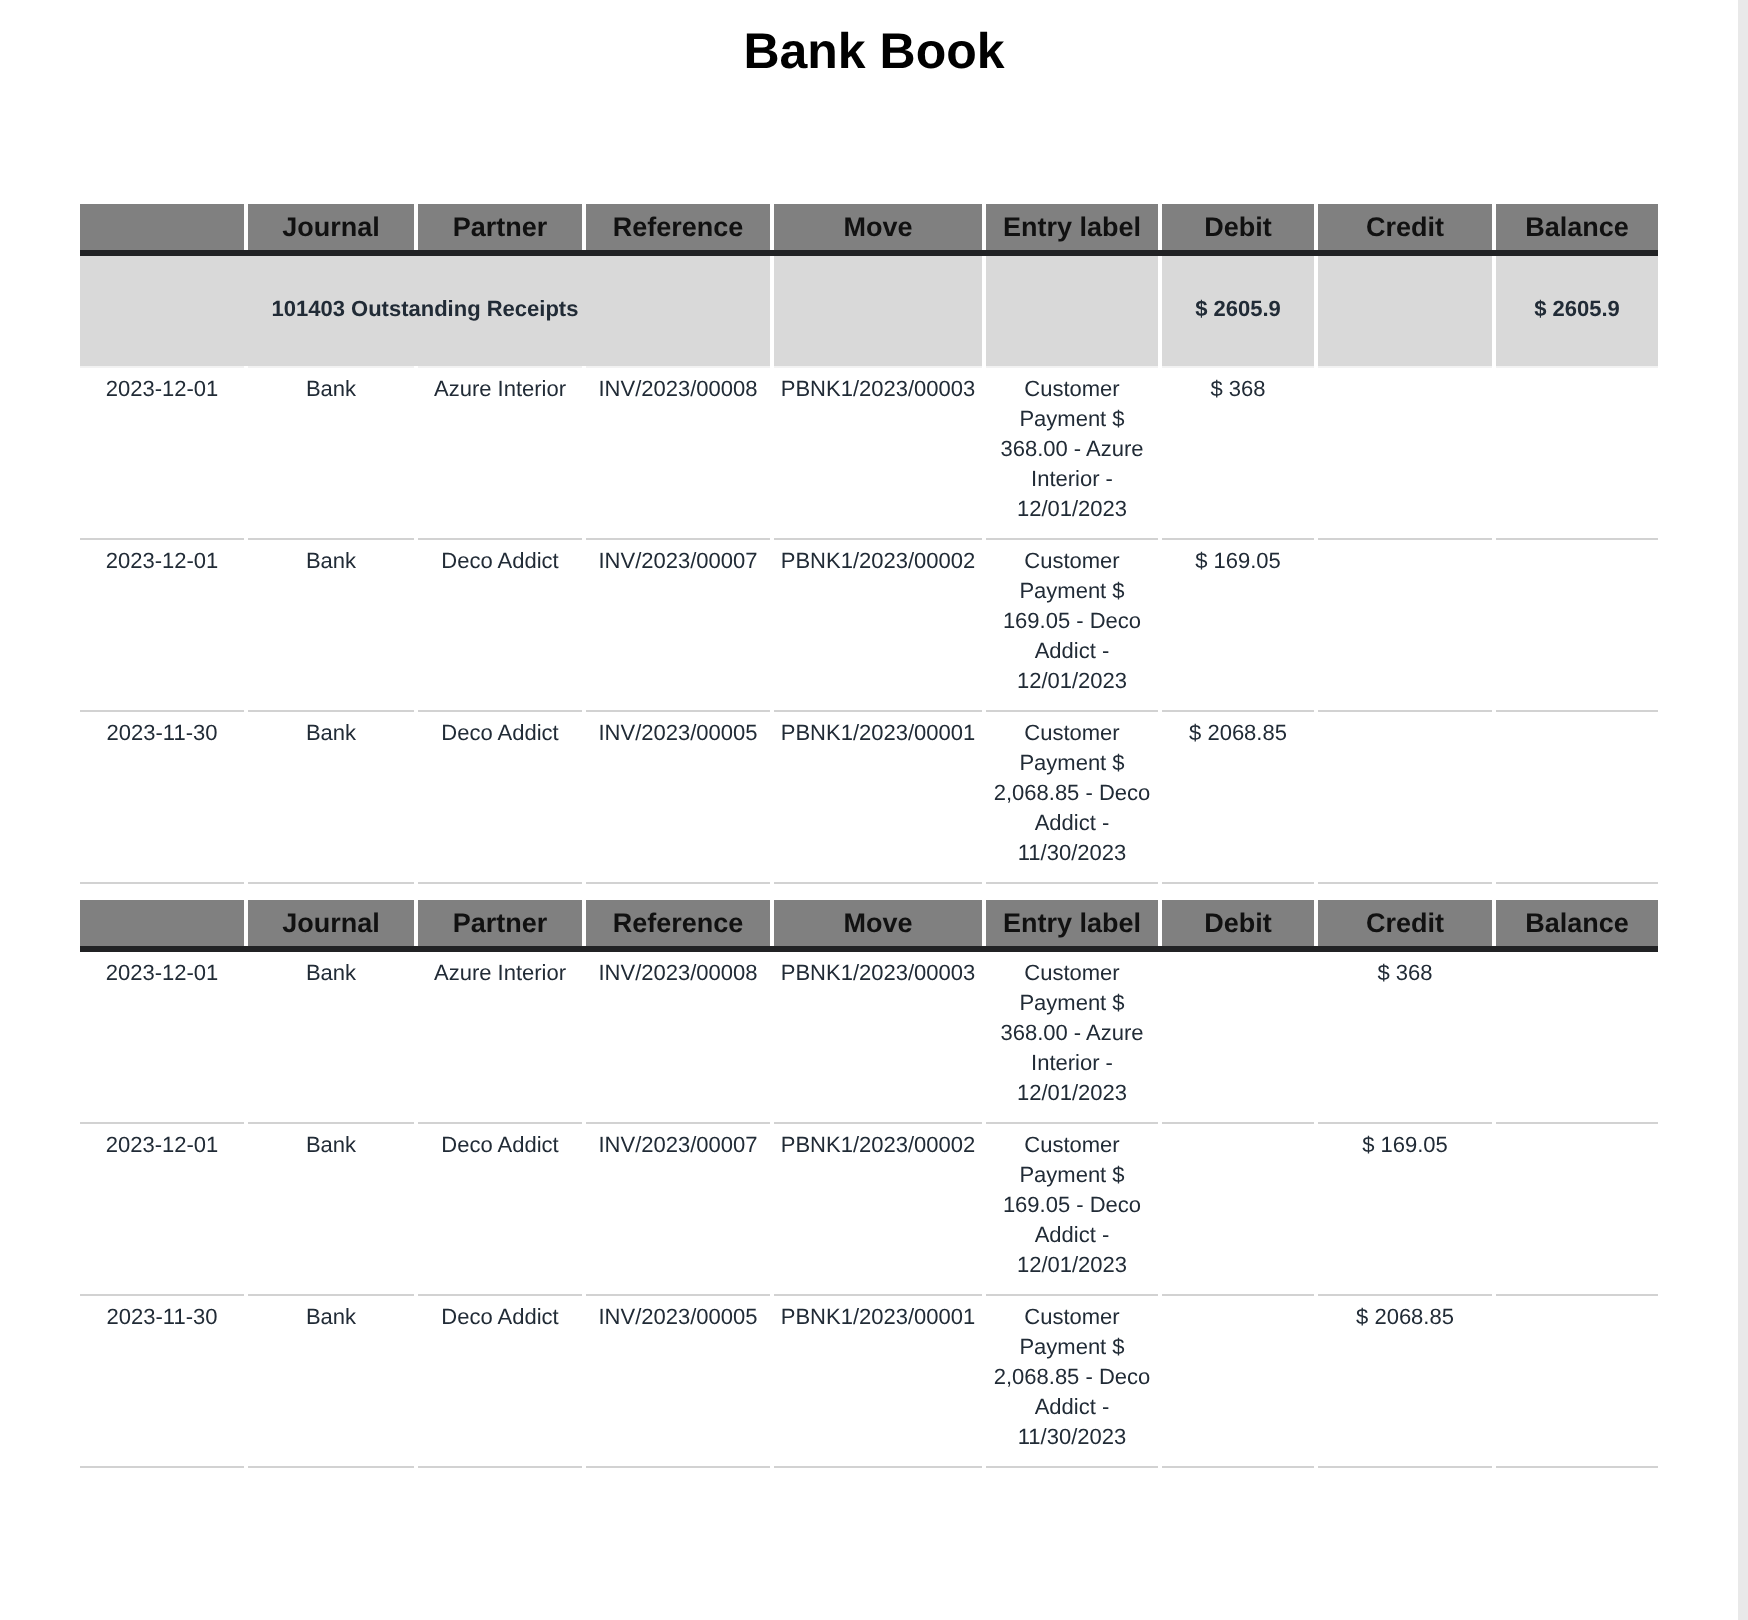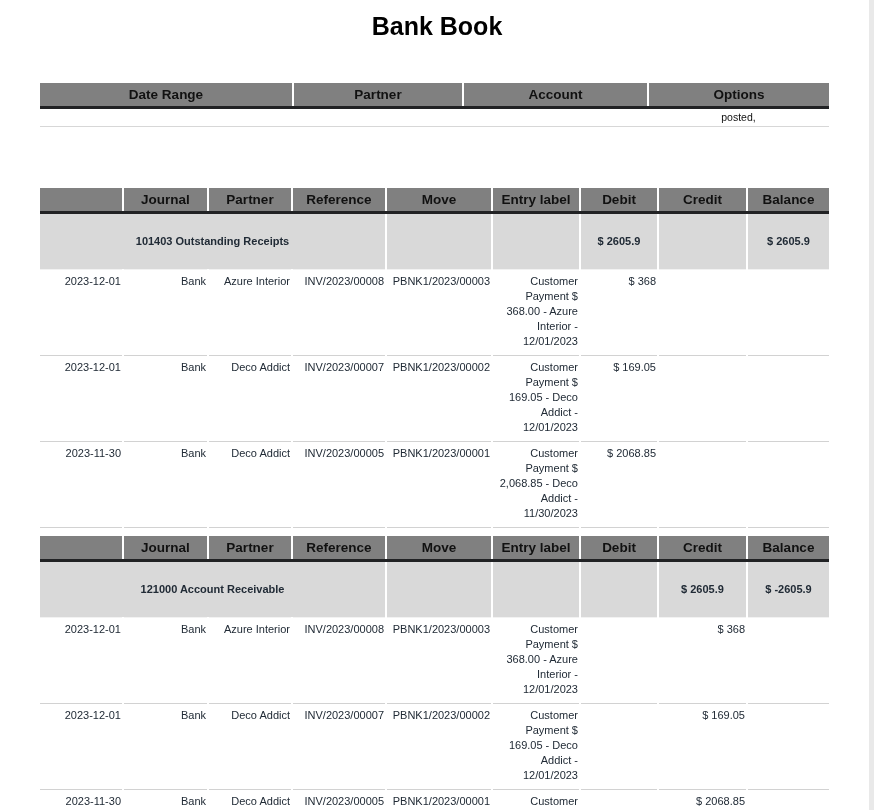--- a/index.html
+++ b/index.html
@@ -64,58 +64,36 @@
   }
   .ledger-table td:first-child { border-left:none; }
   .ledger-table tr.group-row td {
     background:#d9d9d9;
     font-weight:bold;
     vertical-align:middle;
     border-bottom:1px solid #f2f2f2;
     padding:20px 2px;
     height:15px;
   }
-  .ledger-table tr.data-row td { height:72px;text-align:right; }
+  .ledger-table tr.data-row td { height:72px; }
 
   .scrollbar-track {
     position:absolute;
     top:0; right:0;
     width:5px; height:810px;
     background:#e9e9e9;
   }
 </style>
 </head>
 <body>
 
 <h1 class="page-title">Bank Book</h1>
 
 <div class="report">
 
-  <table class="filter-table">
-    <colgroup>
-      <col style="width:253px">
-        <col style="width:170px">
-        <col style="width:185px">
-        <col style="width:181px">
-    </colgroup>
-    <tbody>
-        <tr>
-      <th>Date Range</th>
-      <th>Partner</th>
-      <th>Account</th>
-      <th>Options</th>
-    </tr>
-    <tr>
-      <td></td>
-      <td></td>
-      <td></td>
-      <td>posted,</td>
-    </tr>
-  </tbody>
-    </table>
 
   <table class="ledger-table">
     <colgroup>
       <col style="width:83px">
         <col style="width:85px">
         <col style="width:84px">
         <col style="width:94px">
       <col style="width:106px">
         <col style="width:88px">
         <col style="width:78px">
@@ -195,28 +173,20 @@
       <th></th>
       <th>Journal</th>
       <th>Partner</th>
       <th>Reference</th>
       <th>Move</th>
       <th>Entry label</th>
       <th>Debit</th>
       <th>Credit</th>
       <th>Balance</th>
     </tr>
-    <tr class="group-row">
-      <td colspan="4">121000 Account Receivable</td>
-      <td></td>
-      <td></td>
-      <td></td>
-      <td>$ 2605.9</td>
-      <td>$ -2605.9</td>
-    </tr>
     <tr class="data-row">
       <td>2023-12-01</td>
       <td>Bank</td>
       <td>Azure Interior</td>
       <td>INV/2023/00008</td>
       <td>PBNK1/2023/00003</td>
       <td>Customer Payment $ 368.00 - Azure Interior - 12/01/2023</td>
       <td></td>
       <td>$ 368</td>
       <td></td>

